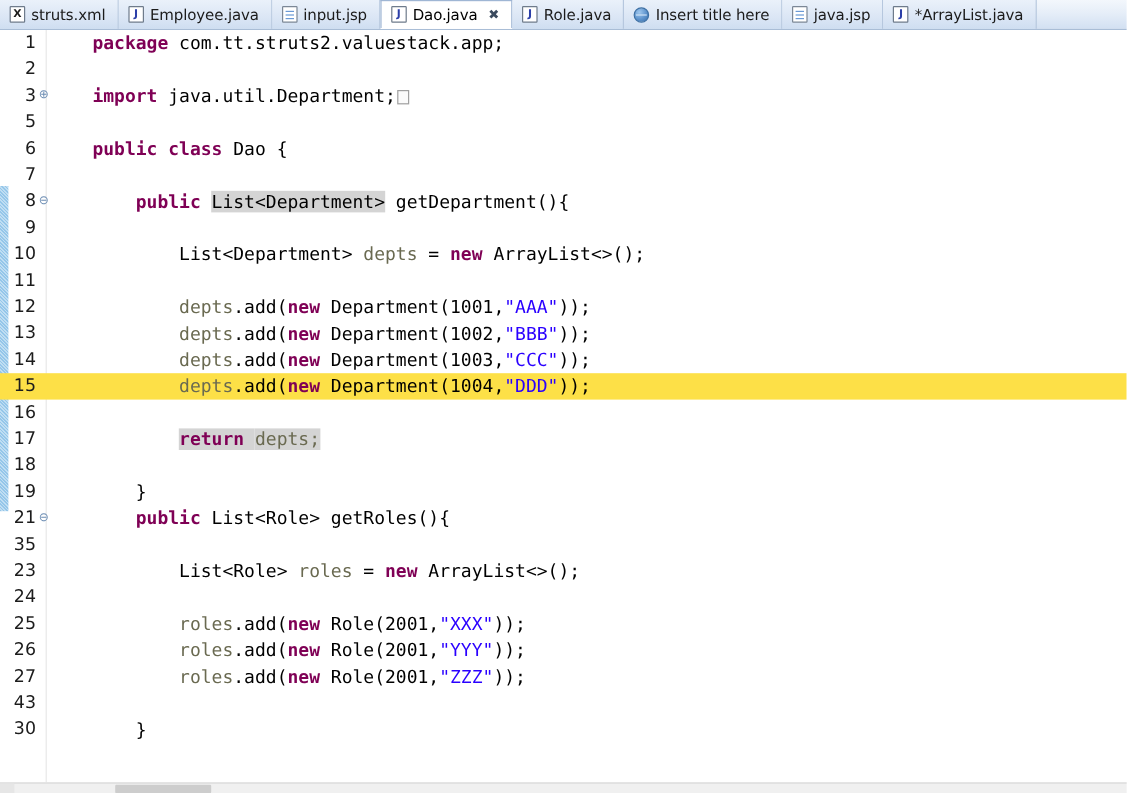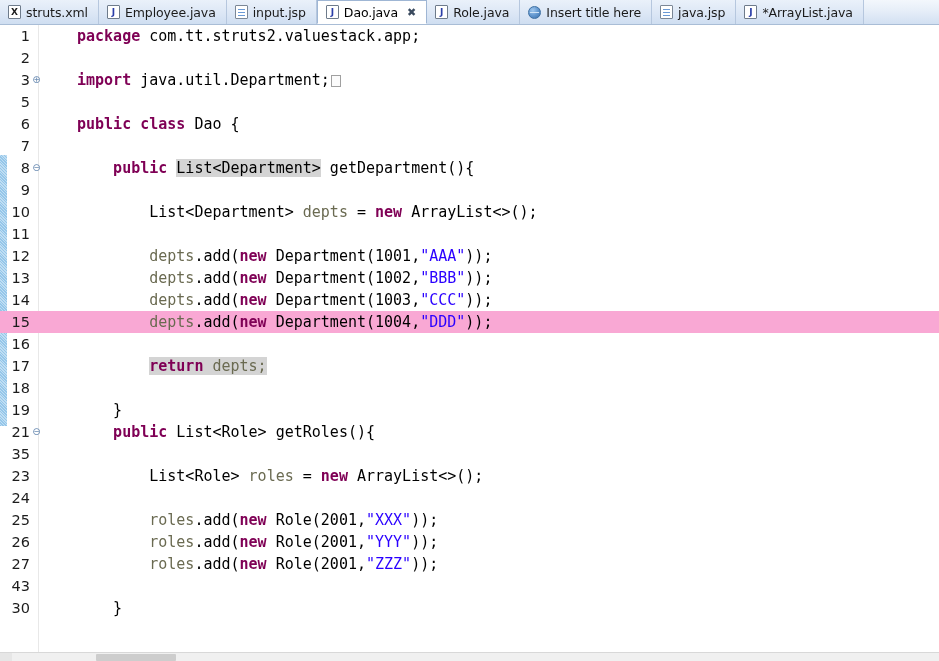--- a/index.html
+++ b/index.html
@@ -82,21 +82,21 @@
   .gutter-sep{
     position:absolute;left:38px;top:0;width:1px;height:627px;background:#e8e8e8;
   }
   .codearea{position:absolute;left:0;top:0;width:939px;height:627px;}
 
   .row{
     position:relative;height:22px;line-height:22px;
     font-family:"DejaVu Sans Mono",monospace;font-size:15px;
     white-space:pre;
   }
-  .row.current{background:#f9a8d4;}
+  .row.current{background:#fde047;}
   .ln{
     position:absolute;left:0;width:30px;text-align:right;
     color:#1c1c1c;font-family:"DejaVu Sans",sans-serif;font-size:14.5px;
   }
   .fold{
     position:absolute;left:31px;top:5px;width:11px;height:11px;
     font-size:10px;line-height:11px;text-align:center;color:#6f8fb5;
     font-family:"DejaVu Sans",sans-serif;
   }
   .code{

